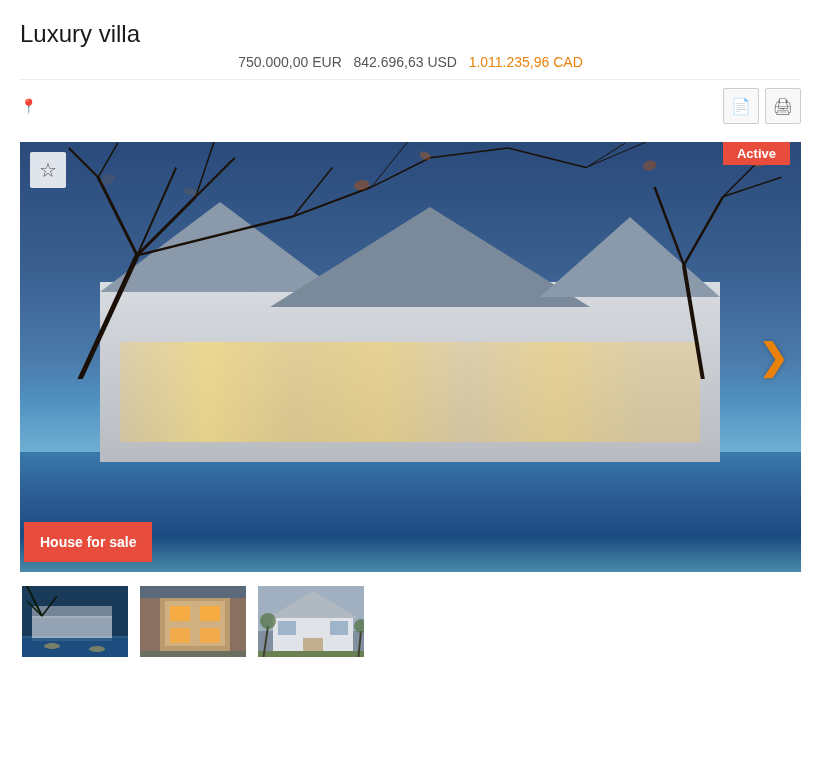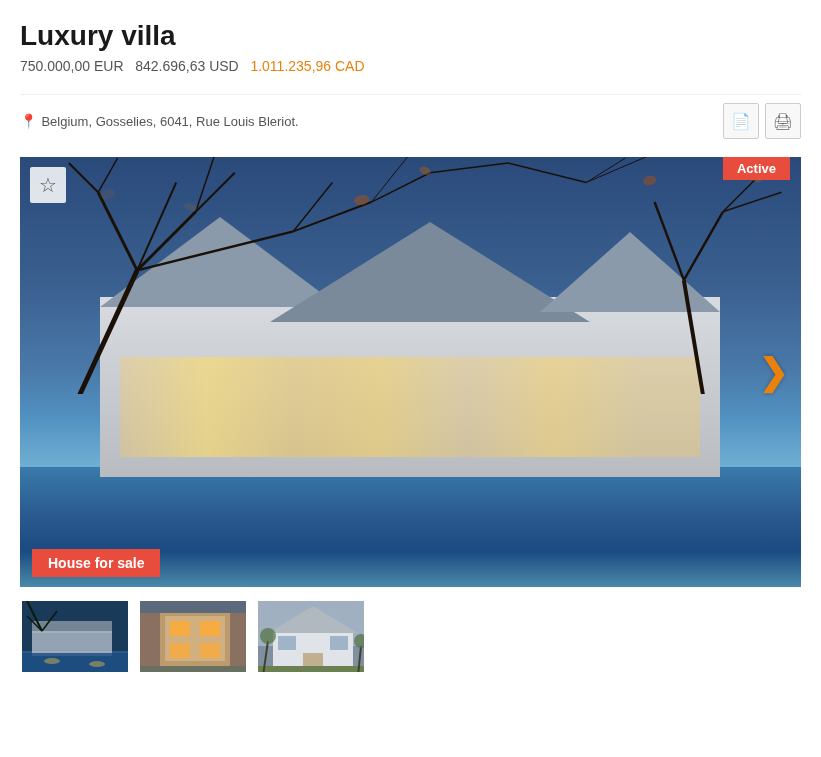--- a/index.html
+++ b/index.html
@@ -5,30 +5,31 @@
     * { box-sizing: border-box; margin: 0; padding: 0; }
     body {
       font-family: Arial, sans-serif;
       background: #fff;
       color: #333;
       padding: 20px;
       max-width: 821px;
     }
 
     .property-title {
-      font-size: 28px;
-      font-weight: bold;
+      font-size: 24px;
+      font-weight: normal;
       color: #1a1a1a;
       margin-bottom: 6px;
     }
 
     .property-price {
       font-size: 14px;
       color: #555;
-      margin-bottom: 20px;
+      margin-bottom: 9px;
+      text-align: center;
     }
 
     .price-eur { color: #555; }
     .price-usd { color: #555; }
     .price-cad { color: #e8820c; }
 
     .property-location-row {
       display: flex;
       align-items: center;
       justify-content: space-between;
@@ -208,26 +209,26 @@
       font-size: 36px;
       font-weight: bold;
       cursor: pointer;
       z-index: 10;
       text-shadow: 0 0 4px rgba(0,0,0,0.3);
     }
 
     .house-for-sale-badge {
       position: absolute;
       bottom: 10px;
-      left: 12px;
+      left: 4px;
       background: #e74c3c;
       color: #fff;
       font-size: 14px;
       font-weight: bold;
-      padding: 6px 16px;
+      padding: 12px 16px;
       z-index: 10;
     }
 
     
     .thumbnails-row {
       display: flex;
       gap: 8px;
       margin-top: 12px;
     }
 
@@ -278,21 +279,20 @@
   <span class="price-eur">750.000,00 EUR</span>
   &nbsp;
   <span class="price-usd">842.696,63 USD</span>
   &nbsp;
   <span class="price-cad">1.011.235,96 CAD</span>
 </div>
 
 <div class="property-location-row">
   <div class="property-location">
     <span class="location-icon">📍</span>
-    <span>Belgium, Gosselies, 6041, Rue Louis Bleriot.</span>
   </div>
   <div class="toolbar-buttons">
     <button class="toolbar-btn" title="Document">
       <span>📄</span>
     </button>
     <button class="toolbar-btn" title="Print">
       <span>🖨</span>
     </button>
   </div>
 </div>

